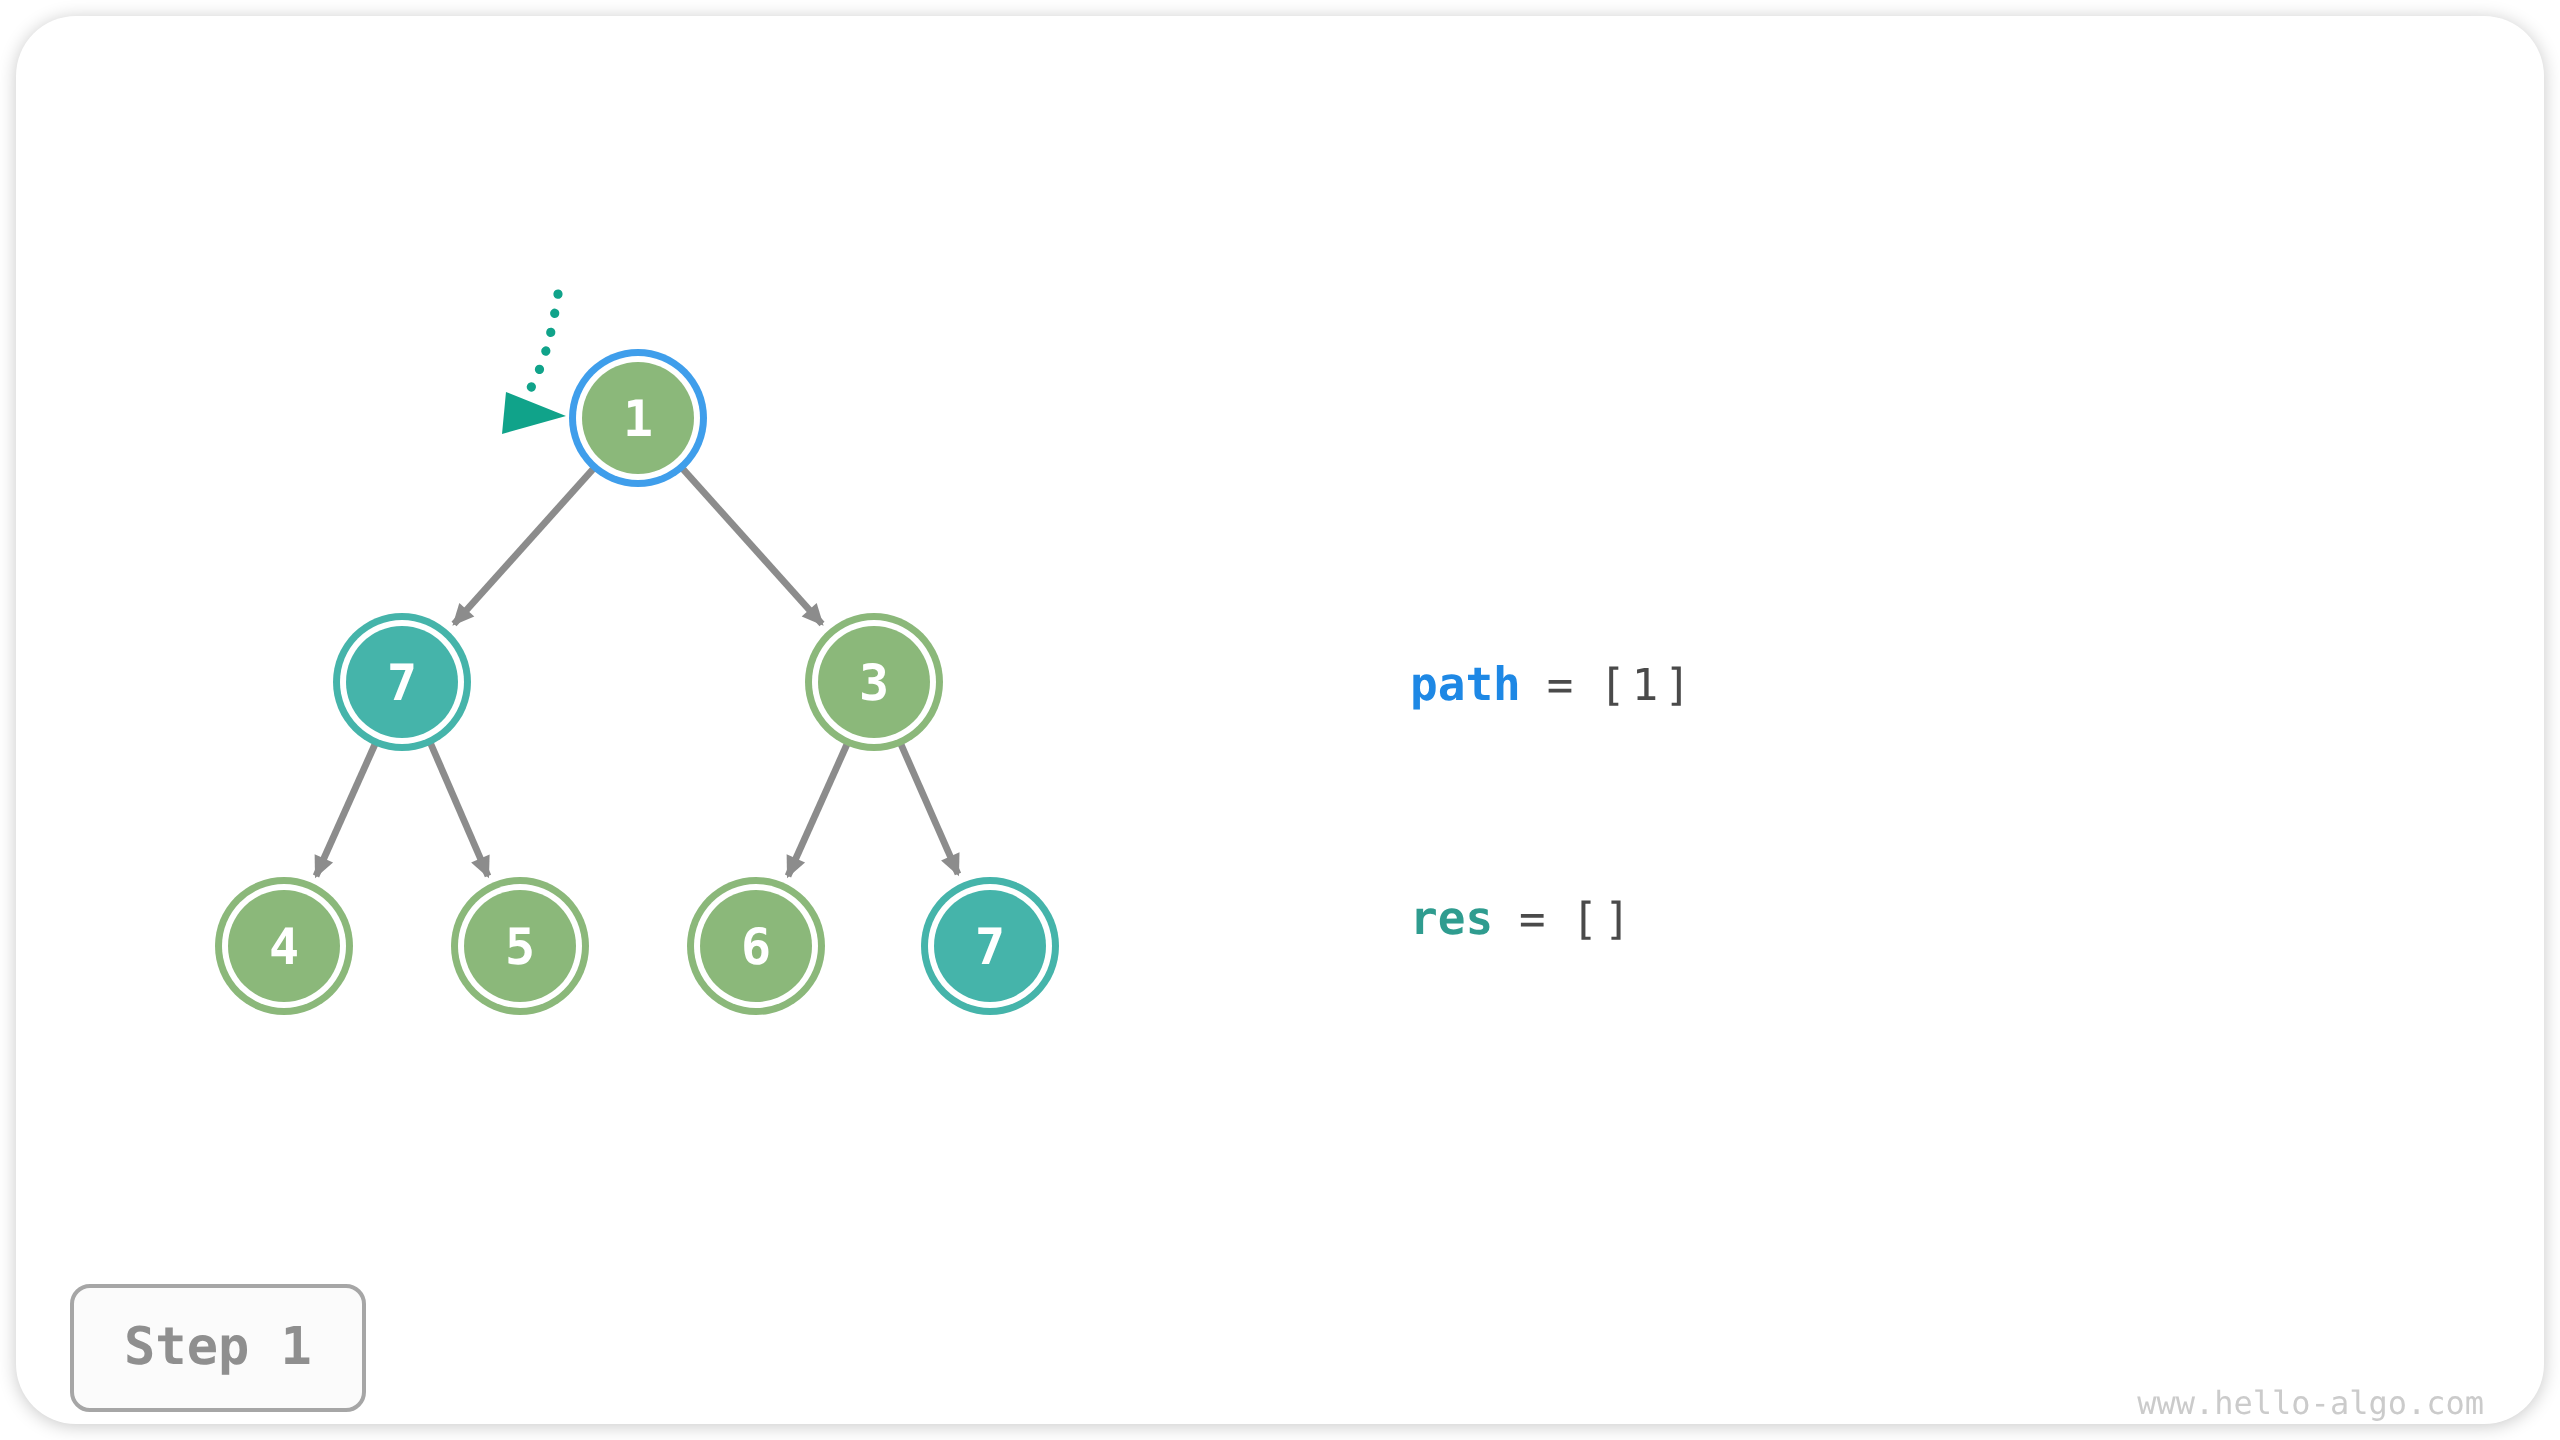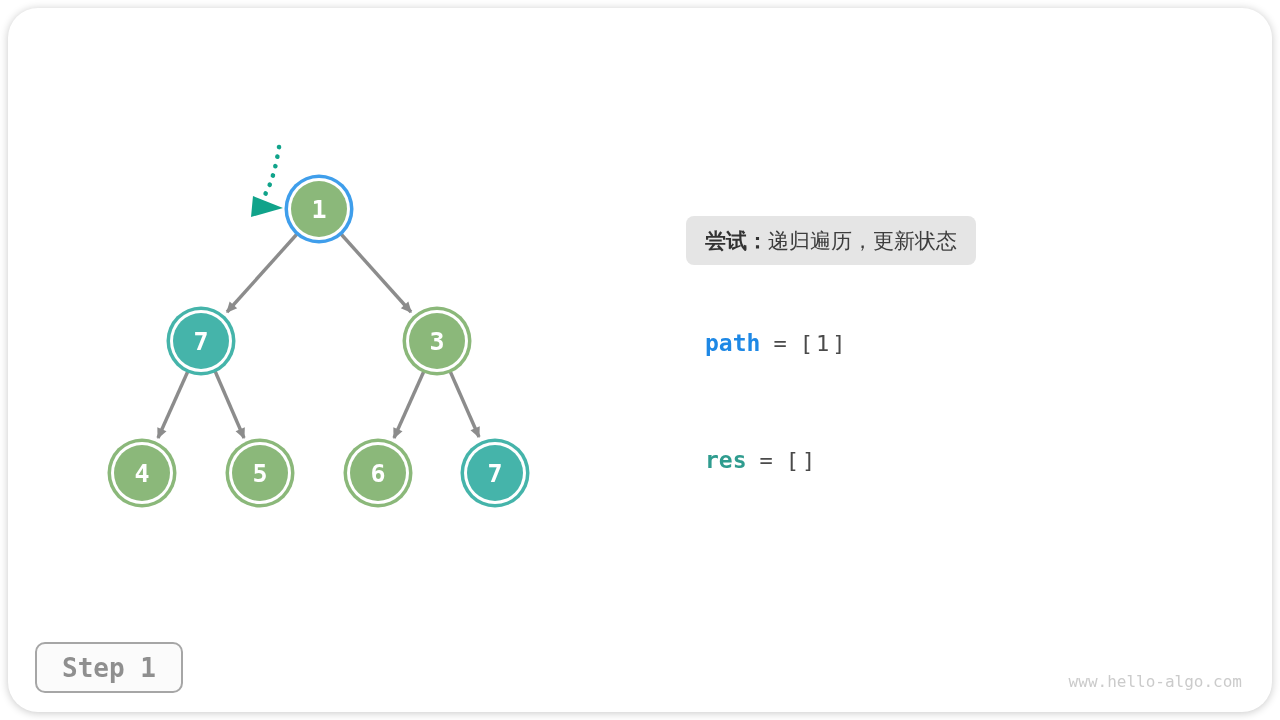--- a/index.html
+++ b/index.html
@@ -84,31 +84,31 @@
     font-size: 22px; color: var(--code-text);
     white-space: nowrap;
   }
   .code-line .kw { font-weight: bold; font-size: 23px; }
   .kw.blue { color: var(--kw-blue); }
   .kw.teal { color: var(--kw-teal); }
   .code-val { letter-spacing: 3px; }
   
   .step-badge {
     position: absolute; left: 35px; top: 642px;
-    width: 148px; height: 51px;
+    width: 148px; height: 64px;
     background: #FBFBFB;
     border: 2px solid var(--step-border);
     border-radius: 10px;
     display: flex; align-items: center; justify-content: center;
     font-family: "DejaVu Sans Mono", monospace;
     font-size: 26px; font-weight: bold;
     color: var(--step-text);
   }
   .watermark {
-    position: absolute; right: 38px; top: 672px;
+    position: absolute; right: 38px; top: 692px;
     font-family: "DejaVu Sans Mono", monospace;
     font-size: 16px; color: var(--watermark-gray);
   }
 </style>
 </head>
 <body>
 
 <div class="canvas">
   <div class="card"></div>
 
@@ -129,24 +129,20 @@
   </svg>
 
   <div class="node current" style="left:319px; top:209px">1</div>
   <div class="node teal" style="left:201px; top:341px">7</div>
   <div class="node green" style="left:437px; top:341px">3</div>
   <div class="node green" style="left:142px; top:473px">4</div>
   <div class="node green" style="left:260px; top:473px">5</div>
   <div class="node green" style="left:378px; top:473px">6</div>
   <div class="node teal" style="left:495px; top:473px">7</div>
 
-  <div class="try-box">
-    <span class="cjk-label">尝试：</span>
-      <span>递归遍历，更新状态</span>
-  </div>
 
 
   <div class="code-line" style="top:330px">
     <span class="kw blue">path</span>
     <span>=</span>
     <span class="code-val">[1]</span>
   </div>
 
   <div class="code-line" style="top:447px">
     <span class="kw teal">res</span>

